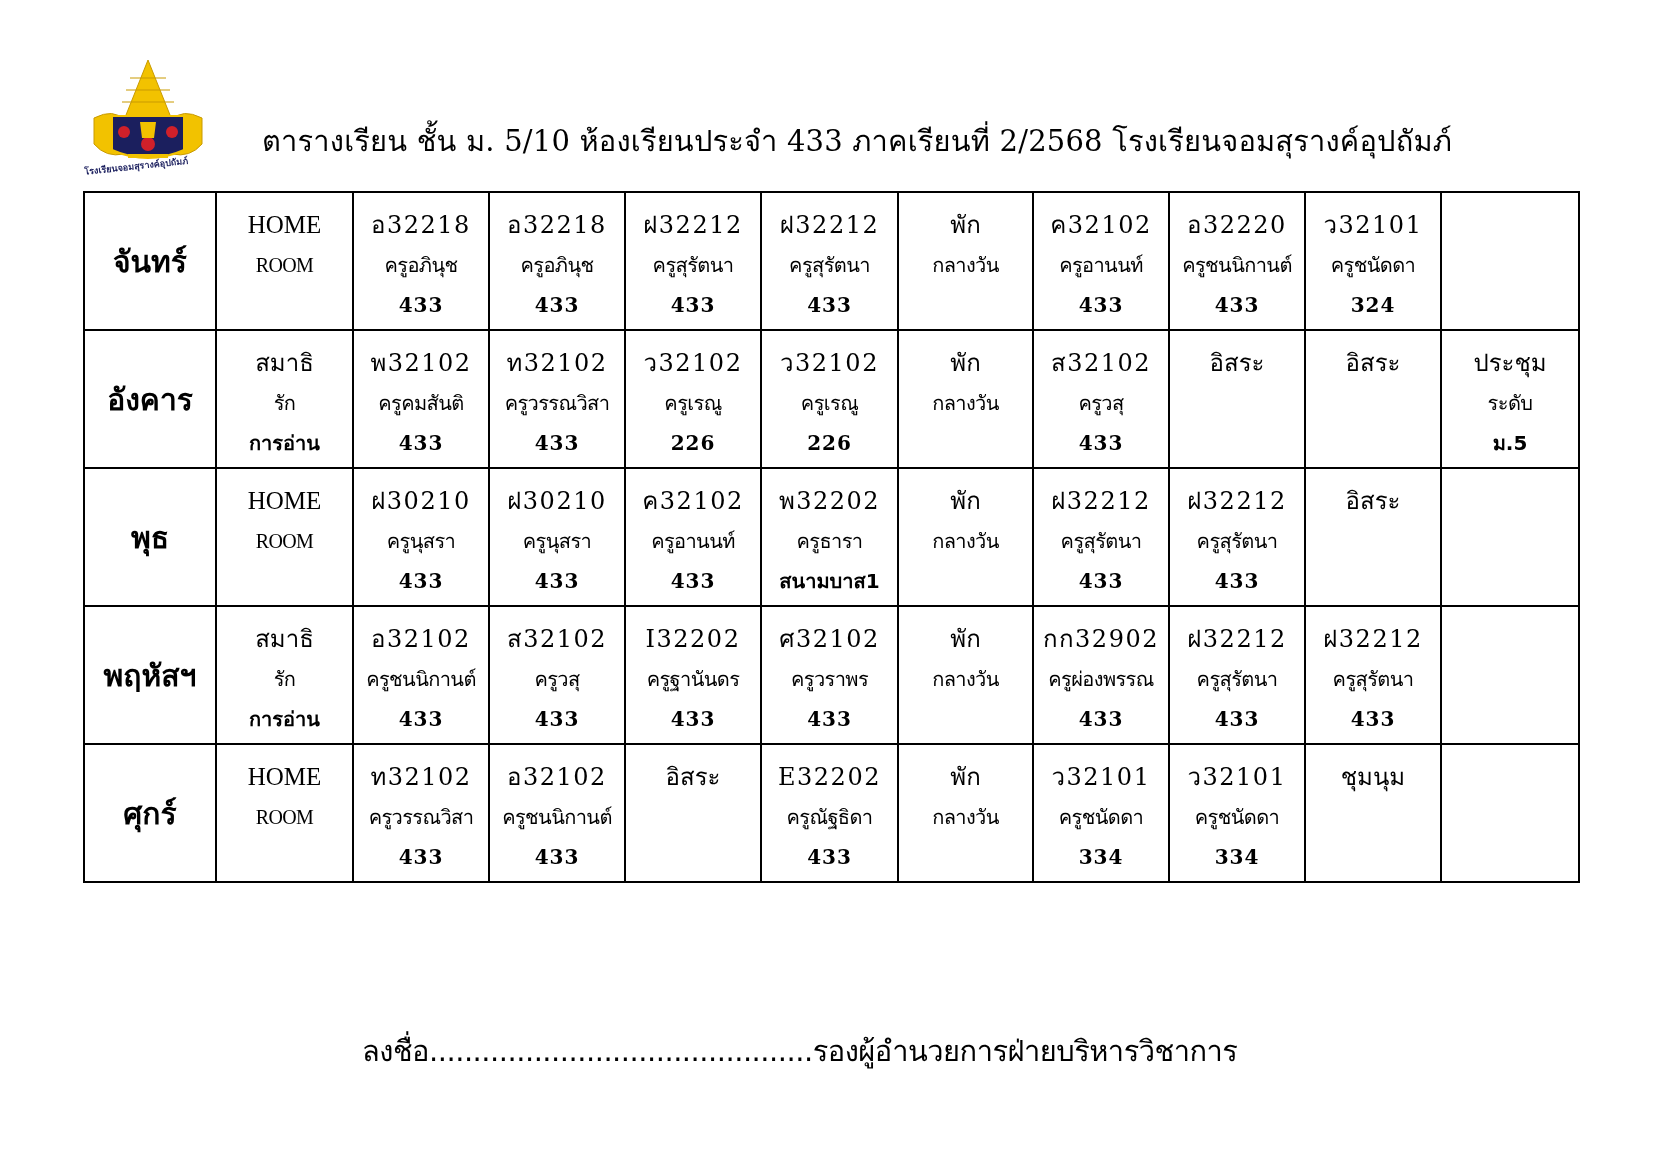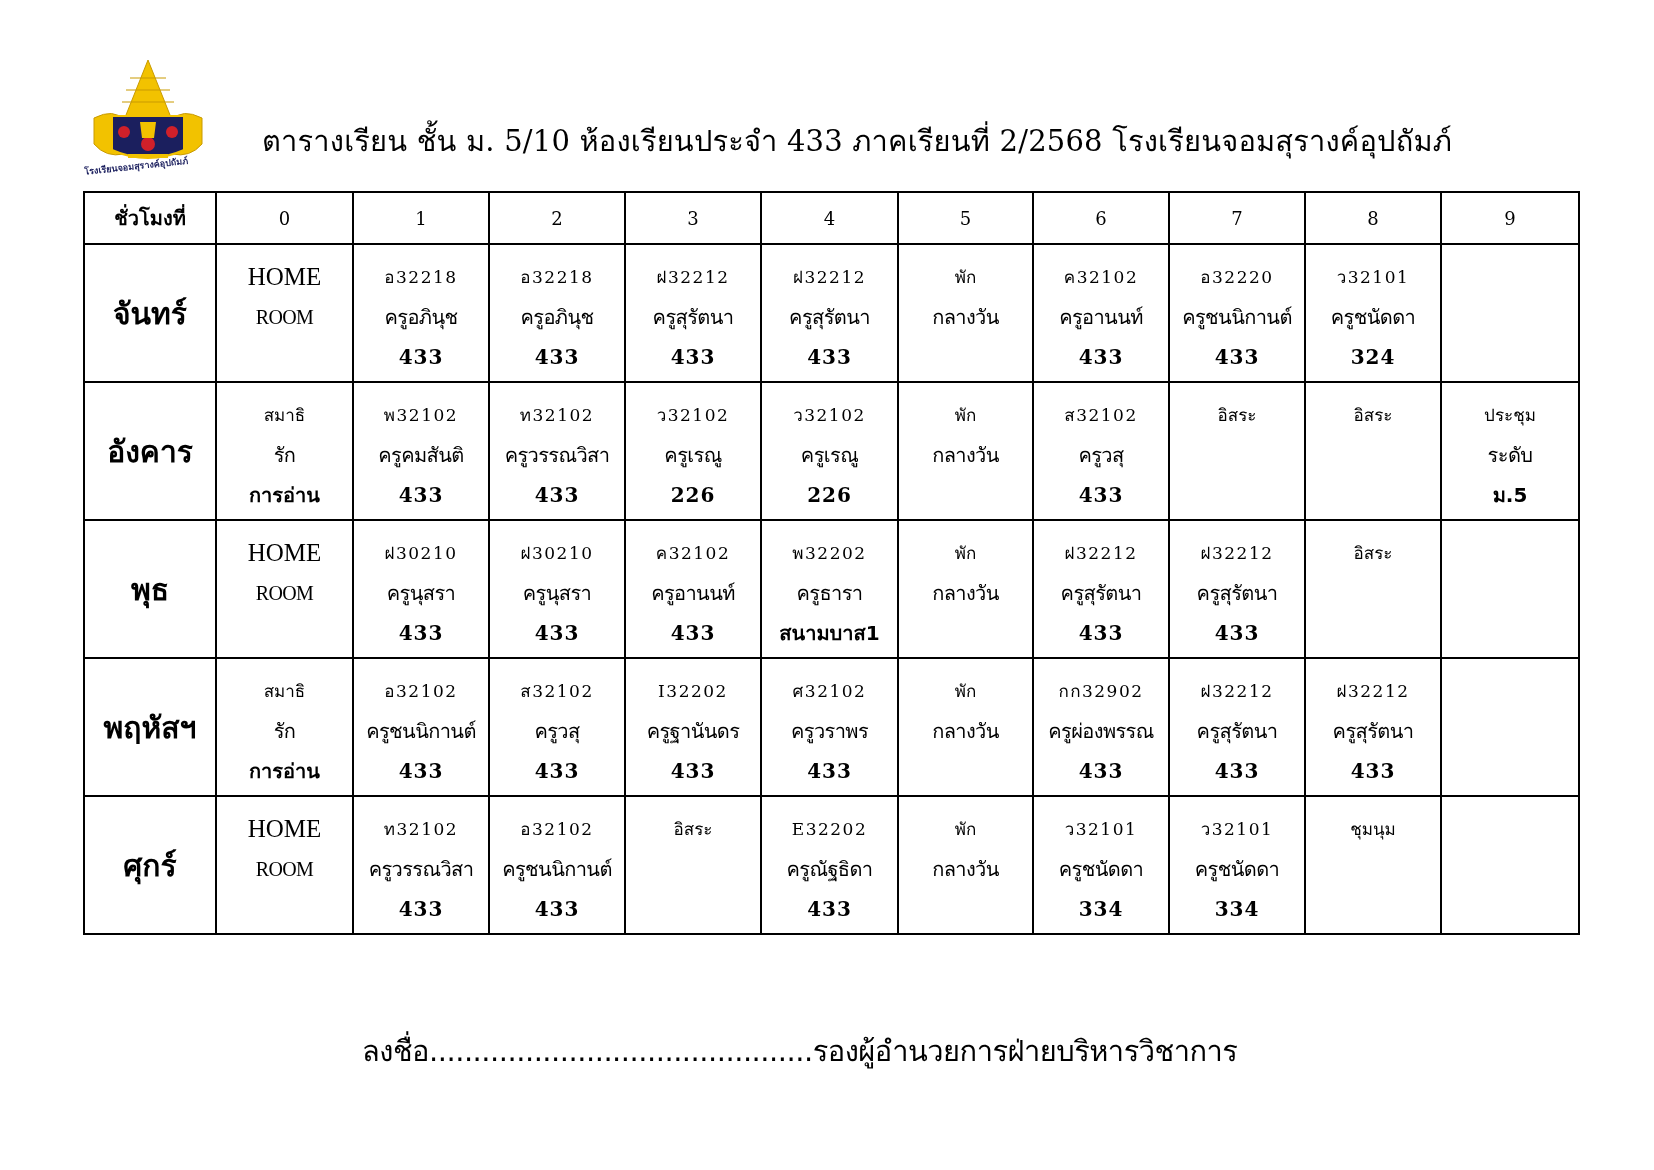--- a/index.html
+++ b/index.html
@@ -27,21 +27,21 @@
   tr.hdr td { height: 50px; vertical-align: middle; font-size: 18px; }
   tr.hdr td.rowhead { font-family: "DejaVu Sans", sans-serif; font-weight: bold; font-size: 20px; }
   tr.time td { height: 50px; vertical-align: middle; font-size: 17px; white-space: nowrap; letter-spacing: -0.3px; }
   tr.time td.rowhead { font-family: "DejaVu Sans", sans-serif; font-weight: bold; font-size: 20px; }
   tr.day td { height: 136px; }
   tr.day td.dayname {
     vertical-align: middle; font-family: "DejaVu Sans", sans-serif;
     font-weight: bold; font-size: 30px;
   }
   .cell { padding-top: 12px; line-height: 40px; }
-  .l1 { font-size: 17px; letter-spacing: 1.5px; display: block; height: 40px; }
+  .l1 { font-size: 24px; letter-spacing: 1.5px; display: block; height: 40px; }
   .l2 { font-size: 20px; display: block; height: 40px; font-family: Liberation Serif, serif; letter-spacing: -0.6px; white-space: nowrap; }
   .l3 { font-size: 20px; display: block; height: 40px; letter-spacing: 1px; font-weight: bold; }
   .signature {
     position: absolute; left: 362px; top: 1028px; width: 1000px;
     font-family: "DejaVu Sans", sans-serif; font-size: 29px; white-space: nowrap;
     letter-spacing: -0.5px;
   }
 </style>
 </head>
 <body>
@@ -77,33 +77,20 @@
       <col style="width:136px">
       <col style="width:136px">
     <col style="width:137px">
       <col style="width:135px">
       <col style="width:136px">
       <col style="width:136px">
     <col style="width:136px">
       <col style="width:138px">
   </colgroup>
   <tbody id="tt-body">
-      <tr class="hdr">
-        <td class="rowhead">ชั่วโมงที่</td>
-        <td>0</td>
-        <td>1</td>
-        <td>2</td>
-        <td>3</td>
-        <td>4</td>
-        <td>5</td>
-        <td>6</td>
-        <td>7</td>
-        <td>8</td>
-        <td>9</td>
-      </tr>
       <tr class="day">
         <td class="dayname">จันทร์</td>
         <td>
           <div class="cell">
             <span class="l1" style="font-family: &quot;Liberation Serif&quot;, serif; font-size: 25px; letter-spacing: 0px;">HOME</span>
             <span class="l2" style="font-family: &quot;Liberation Serif&quot;, serif; font-size: 20px;">ROOM</span>
             <span class="l3"></span>
           </div>
         </td>
         <td>

